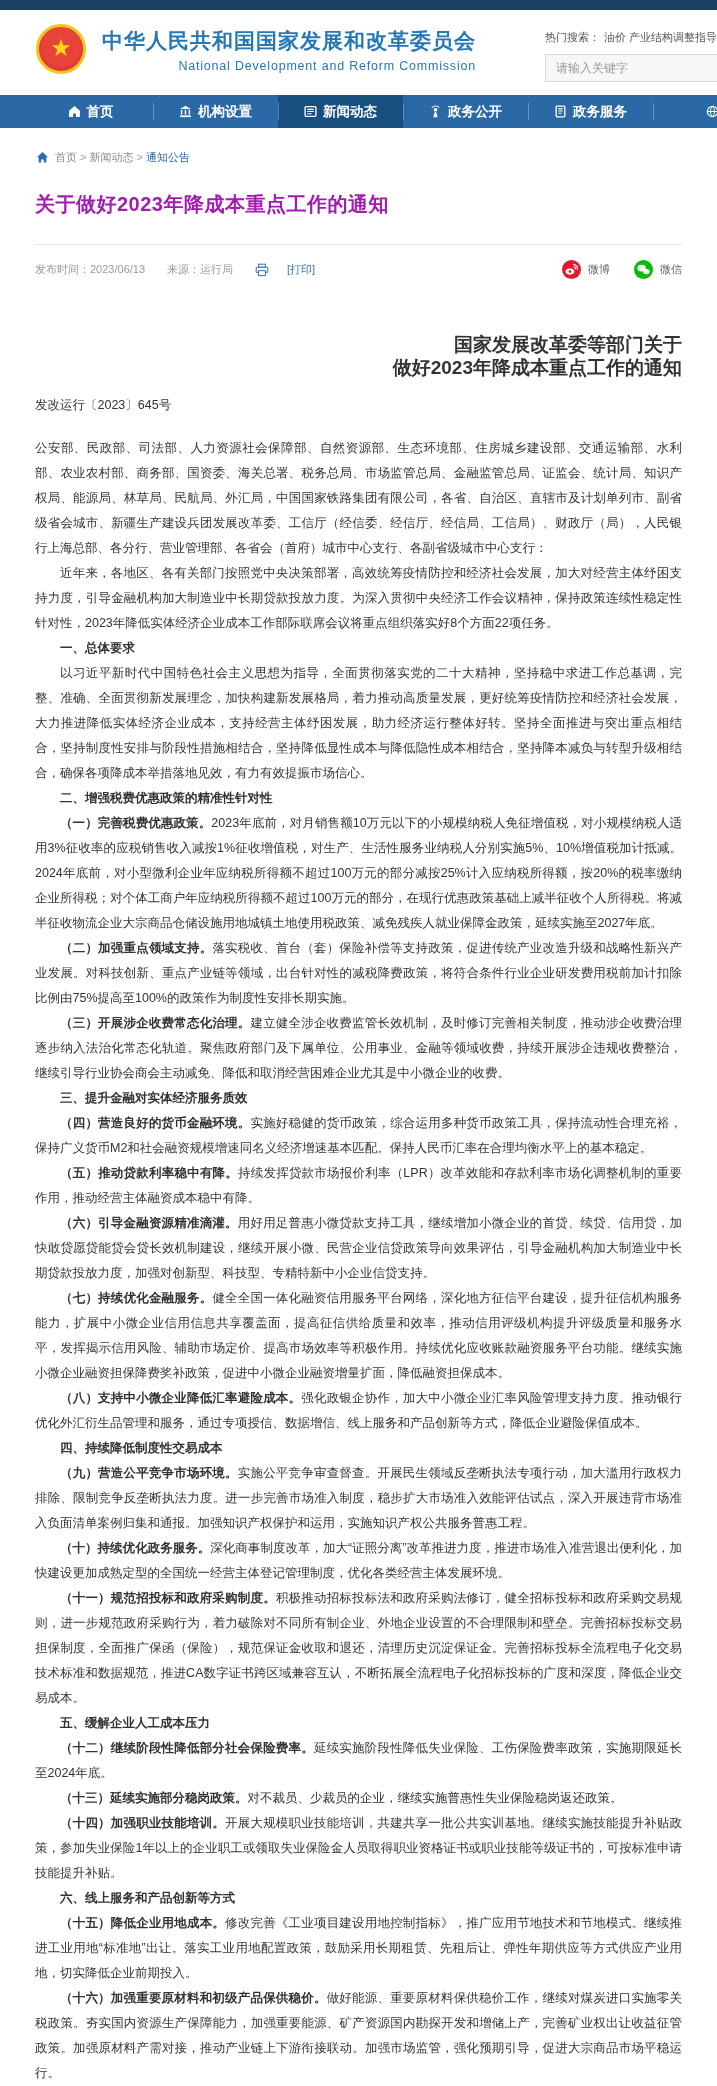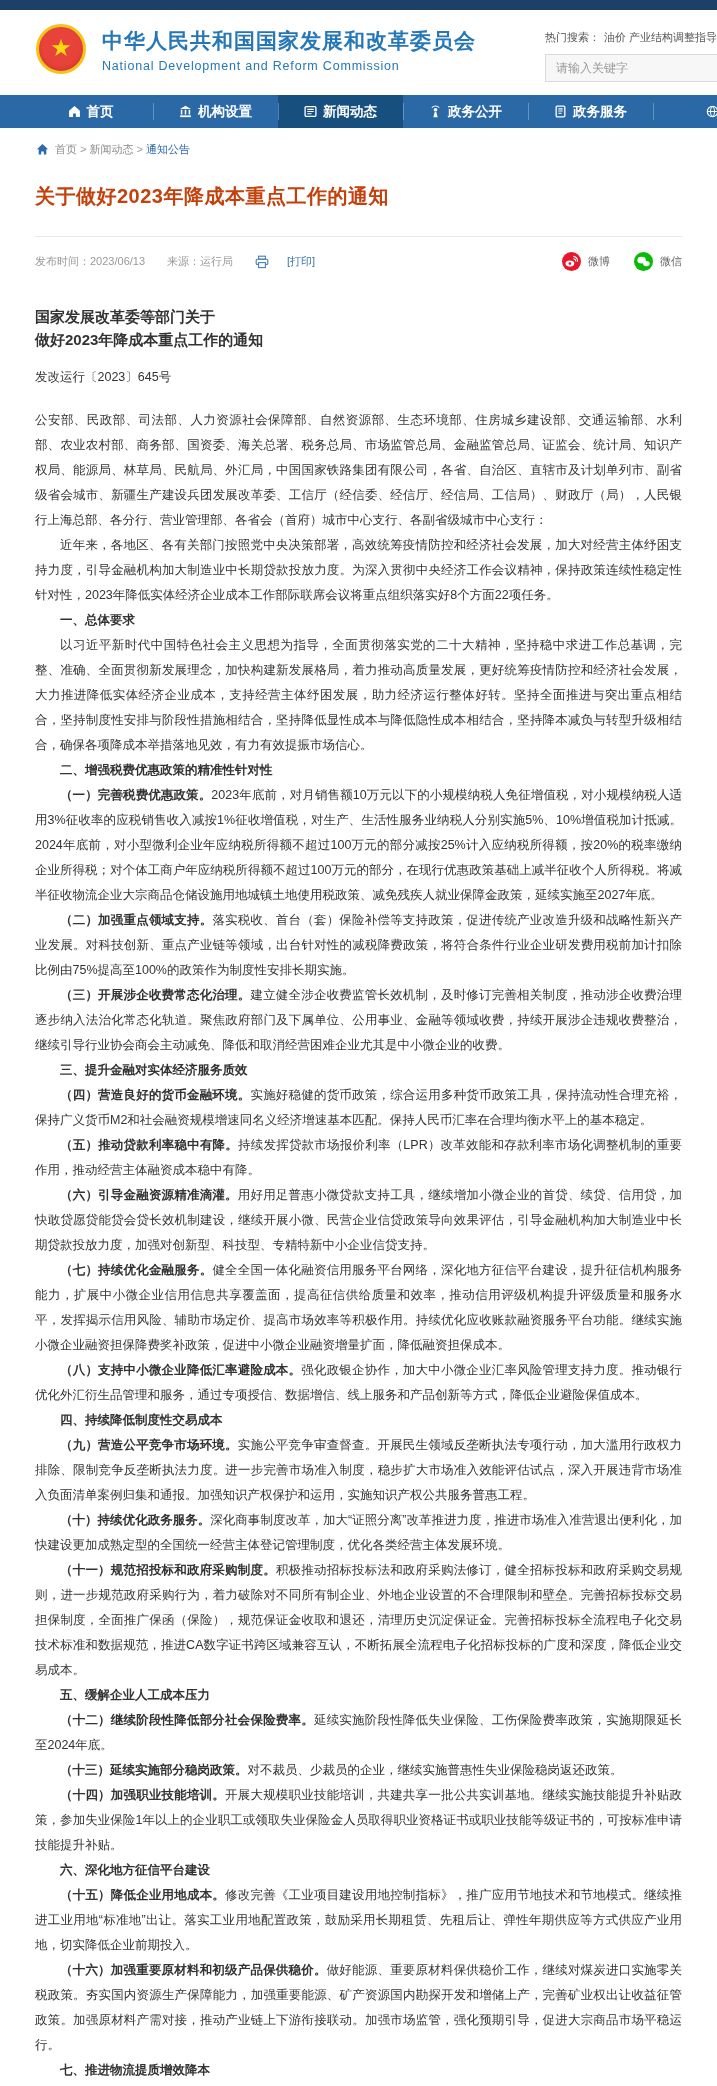--- a/index.html
+++ b/index.html
@@ -8,61 +8,61 @@
 
   
   .topbar{width:1200px;height:10px;background:#1c4066;}
 
   
   .header{position:relative;width:1200px;height:85px;background:#fff;}
   .emblem{position:absolute;left:36px;top:14px;width:50px;height:50px;border-radius:50%;
     background:radial-gradient(circle at 50% 45%, #e8433a 0 55%, #c62a20 100%);
     border:3px solid #f3c41d;box-sizing:border-box;display:flex;align-items:center;justify-content:center;}
   .emblem .star{color:#ffd90f;font-size:24px;line-height:1;margin-top:-2px;}
-  .titles{position:absolute;left:102px;top:17px;}
+  .titles{position:absolute;left:102px;top:17px;text-align:right;}
   .title-cn{font-size:21px;font-weight:bold;color:#2577b6;letter-spacing:1px;white-space:nowrap;}
   .title-en{font-size:12.5px;color:#2577b6;letter-spacing:.8px;margin-top:4px;white-space:nowrap;}
   .header-right{position:absolute;left:545px;top:20px;width:440px;}
   .hot-search{font-size:11px;color:#555;white-space:nowrap;}
   .hot-search .terms{color:#555;margin-left:4px;cursor:pointer;}
   .search-input{margin-top:9px;width:400px;height:28px;box-sizing:border-box;background:#f7f7f7;
     border:1px solid #d9d9d9;padding:0 10px;font-size:12px;color:#333;font-family:inherit;}
   .search-input::placeholder{color:#9a9a9a;}
 
   
   .nav{width:1200px;height:33px;background:#2a68a6;display:flex;padding-left:28px;box-sizing:border-box;}
   .nav-item{width:125px;display:flex;align-items:center;justify-content:center;gap:6px;color:#fff;
     font-size:13.5px;font-weight:bold;position:relative;cursor:pointer;white-space:nowrap;}
   .nav-item + .nav-item::before{content:"";position:absolute;left:0;top:8px;bottom:8px;width:1px;background:rgba(255,255,255,.28);}
   .nav-item.active{background:#17507f;}
   .nav-item svg{width:13px;height:13px;flex:0 0 auto;}
 
   
-  .breadcrumb{display:flex;align-items:center;gap:6px;padding:14px 0 14px 36px;font-size:11px;color:#8a8a8a;}
+  .breadcrumb{display:flex;align-items:center;gap:6px;padding:22px 0 14px 36px;font-size:11px;color:#8a8a8a;}
   .breadcrumb svg{width:13px;height:13px;}
   .crumb{color:#8a8a8a;cursor:pointer;}
   .crumb-sep{color:#9a9a9a;}
   .crumb.current{color:#2d6ca8;}
 
   
   .article{padding:0 35px;width:647px;}
-  .article h1{margin:12px 0 18px 0;font-size:20px;color:#c2410c;font-weight:bold;letter-spacing:.5px;}
+  .article h1{margin:12px 0 18px 0;font-size:20px;color:#a21caf;font-weight:bold;letter-spacing:.5px;}
   .divider{margin-top:26px;border-top:1px solid #e8e8e8;height:0;}
   .meta{display:flex;align-items:center;justify-content:space-between;padding:15px 0 10px 0;font-size:11px;color:#999;}
   .meta-left{display:flex;align-items:center;gap:22px;}
   .meta-item{white-space:nowrap;}
   .meta-value{color:#999;}
   .print-btn{display:flex;align-items:center;gap:18px;color:#3774ad;cursor:pointer;white-space:nowrap;}
   .print-btn svg{width:14px;height:14px;}
   .meta-right{display:flex;align-items:center;gap:24px;margin-left:48px;}
   .share{display:flex;align-items:center;gap:7px;color:#666;cursor:pointer;white-space:nowrap;}
   .share svg{width:19px;height:19px;}
 
   
-  .doc-title{margin-top:24px;text-align:left;font-size:15px;font-weight:bold;color:#333;line-height:23px;}
+  .doc-title{margin-top:44px;text-align:right;font-size:19px;font-weight:bold;color:#333;line-height:23px;}
   .doc-number{margin-top:18px;font-size:12.5px;color:#333;}
   .doc-body{margin-top:22px;}
   .doc-body p{margin:0;font-size:12.5px;line-height:25px;color:#333;text-align:justify;text-indent:2em;}
   .doc-body p.recipients{text-indent:0;}
   .doc-body p.section{font-weight:bold;}
   .doc-body p b{font-weight:bold;}
 </style>
 </head>
 <body>
 
@@ -202,21 +202,21 @@
           <p class="para item"><b>（七）持续优化金融服务。</b>健全全国一体化融资信用服务平台网络，深化地方征信平台建设，提升征信机构服务能力，扩展中小微企业信用信息共享覆盖面，提高征信供给质量和效率，推动信用评级机构提升评级质量和服务水平，发挥揭示信用风险、辅助市场定价、提高市场效率等积极作用。持续优化应收账款融资服务平台功能。继续实施小微企业融资担保降费奖补政策，促进中小微企业融资增量扩面，降低融资担保成本。</p>
           <p class="para item"><b>（八）支持中小微企业降低汇率避险成本。</b>强化政银企协作，加大中小微企业汇率风险管理支持力度。推动银行优化外汇衍生品管理和服务，通过专项授信、数据增信、线上服务和产品创新等方式，降低企业避险保值成本。</p>
           <p class="para section">四、持续降低制度性交易成本</p>
           <p class="para item"><b>（九）营造公平竞争市场环境。</b>实施公平竞争审查督查。开展民生领域反垄断执法专项行动，加大滥用行政权力排除、限制竞争反垄断执法力度。进一步完善市场准入制度，稳步扩大市场准入效能评估试点，深入开展违背市场准入负面清单案例归集和通报。加强知识产权保护和运用，实施知识产权公共服务普惠工程。</p>
           <p class="para item"><b>（十）持续优化政务服务。</b>深化商事制度改革，加大“证照分离”改革推进力度，推进市场准入准营退出便利化，加快建设更加成熟定型的全国统一经营主体登记管理制度，优化各类经营主体发展环境。</p>
           <p class="para item"><b>（十一）规范招投标和政府采购制度。</b>积极推动招标投标法和政府采购法修订，健全招标投标和政府采购交易规则，进一步规范政府采购行为，着力破除对不同所有制企业、外地企业设置的不合理限制和壁垒。完善招标投标交易担保制度，全面推广保函（保险），规范保证金收取和退还，清理历史沉淀保证金。完善招标投标全流程电子化交易技术标准和数据规范，推进CA数字证书跨区域兼容互认，不断拓展全流程电子化招标投标的广度和深度，降低企业交易成本。</p>
           <p class="para section">五、缓解企业人工成本压力</p>
           <p class="para item"><b>（十二）继续阶段性降低部分社会保险费率。</b>延续实施阶段性降低失业保险、工伤保险费率政策，实施期限延长至2024年底。</p>
           <p class="para item"><b>（十三）延续实施部分稳岗政策。</b>对不裁员、少裁员的企业，继续实施普惠性失业保险稳岗返还政策。</p>
           <p class="para item"><b>（十四）加强职业技能培训。</b>开展大规模职业技能培训，共建共享一批公共实训基地。继续实施技能提升补贴政策，参加失业保险1年以上的企业职工或领取失业保险金人员取得职业资格证书或职业技能等级证书的，可按标准申请技能提升补贴。</p>
-          <p class="para section">六、深化地方征信平台建设</p>
+          <p class="para section">六、线上服务和产品创新等方式</p>
           <p class="para item"><b>（十五）降低企业用地成本。</b>修改完善《工业项目建设用地控制指标》，推广应用节地技术和节地模式。继续推进工业用地“标准地”出让。落实工业用地配置政策，鼓励采用长期租赁、先租后让、弹性年期供应等方式供应产业用地，切实降低企业前期投入。</p>
           <p class="para item"><b>（十六）加强重要原材料和初级产品保供稳价。</b>做好能源、重要原材料保供稳价工作，继续对煤炭进口实施零关税政策。夯实国内资源生产保障能力，加强重要能源、矿产资源国内勘探开发和增储上产，完善矿业权出让收益征管政策。加强原材料产需对接，推动产业链上下游衔接联动。加强市场监管，强化预期引导，促进大宗商品市场平稳运行。</p>
           <p class="para section">七、推进物流提质增效降本</p>
         </div>
 
     </div>
   </main>
 
 </div>
 

